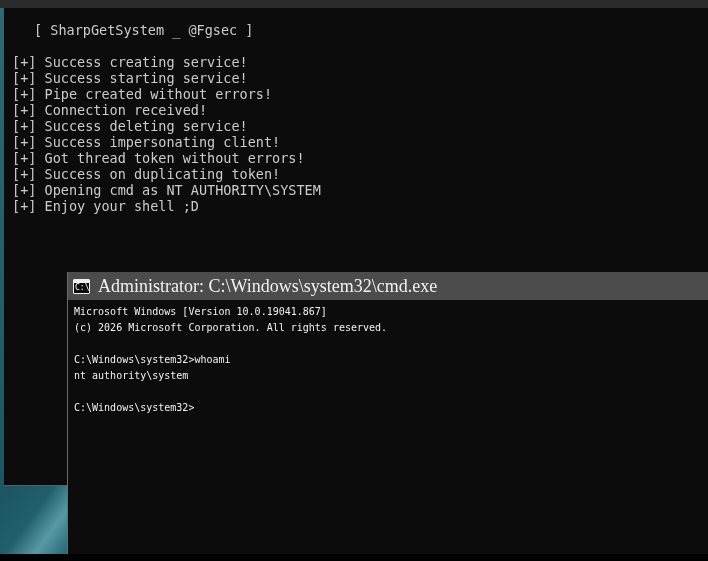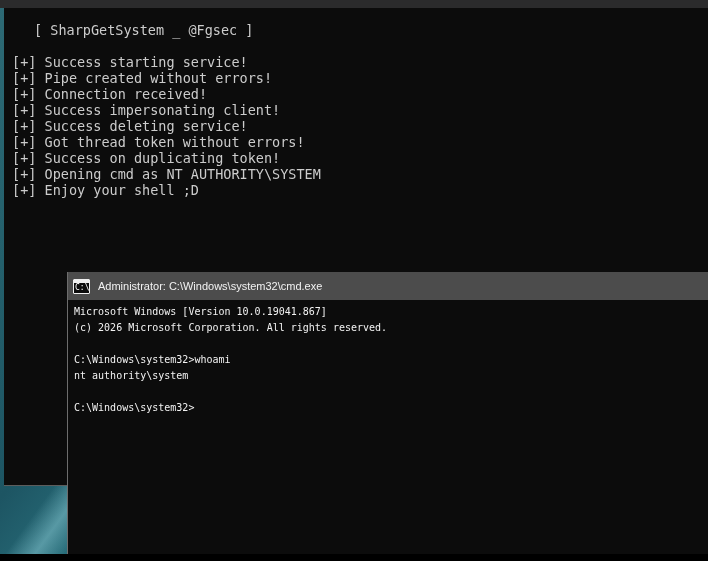--- a/index.html
+++ b/index.html
@@ -128,22 +128,22 @@
     position: absolute;
     left: 1px;
     top: 3px;
     font-family: "DejaVu Sans Mono", monospace;
     font-size: 8px;
     line-height: 10px;
     color: #ffffff;
     white-space: pre;
   }
   #cmd-title-text {
-    font-family: Liberation Sans, sans-serif;
-    font-size: 11px;
+    font-family: Liberation Serif, serif;
+    font-size: 18px;
     color: #f2f2f2;
     white-space: nowrap;
   }
   #cmd-client {
     padding: 4px 0 0 6px;
   }
   .cmd-line {
     font-family: "DejaVu Sans Mono", monospace;
     font-size: 10px;
     line-height: 16px;
@@ -157,25 +157,26 @@
 
 <div id="screen">
 
   <div id="wallpaper"></div>
 
   <div id="top-strip"></div>
 
   <div id="sharp-window">
     <div class="client">
       <div class="term-line banner-line">[ SharpGetSystem _ @Fgsec ]</div>
+      <div class="term-line">[+] Success creating service!</div>
       <div class="term-line">[+] Success starting service!</div>
       <div class="term-line">[+] Pipe created without errors!</div>
       <div class="term-line">[+] Connection received!</div>
+      <div class="term-line">[+] Success deleting service!</div>
       <div class="term-line">[+] Success impersonating client!</div>
-      <div class="term-line">[+] Success deleting service!</div>
       <div class="term-line">[+] Got thread token without errors!</div>
       <div class="term-line">[+] Success on duplicating token!</div>
       <div class="term-line">[+] Opening cmd as NT AUTHORITY\SYSTEM</div>
       <div class="term-line">[+] Enjoy your shell ;D</div>
     </div>
   </div>
 
   <div id="cmd-window">
     <div id="cmd-titlebar">
       <span id="cmd-icon">

